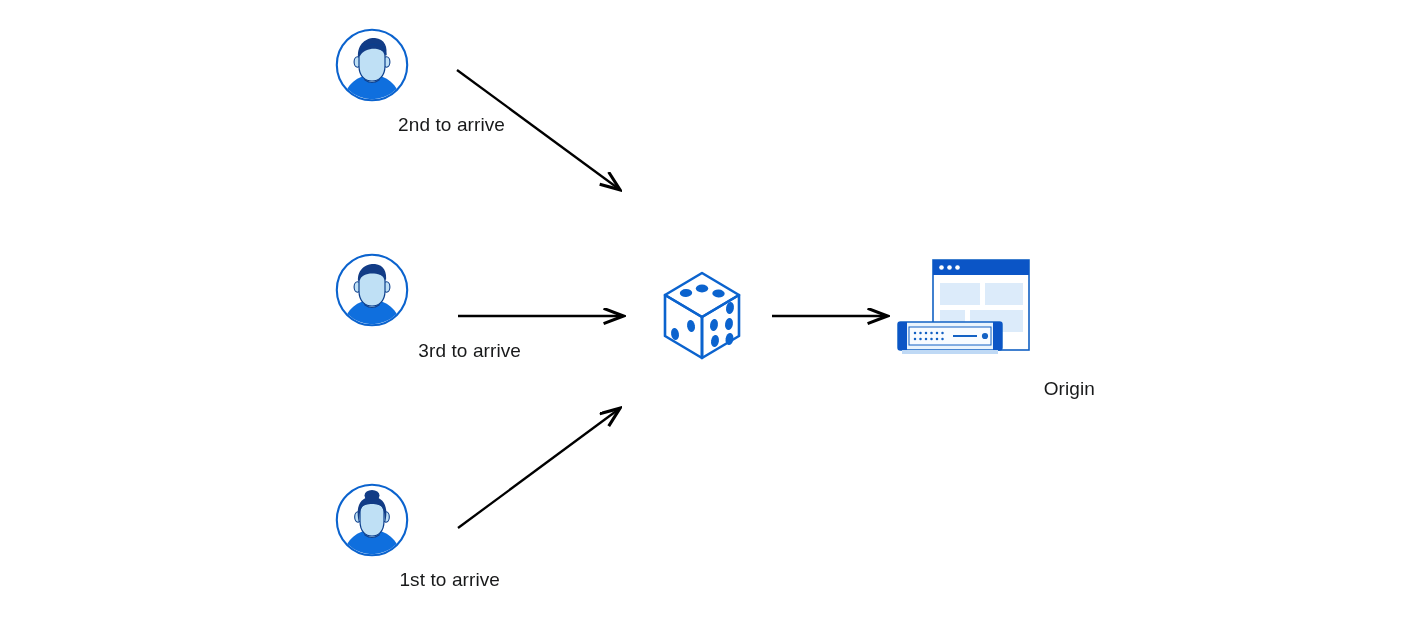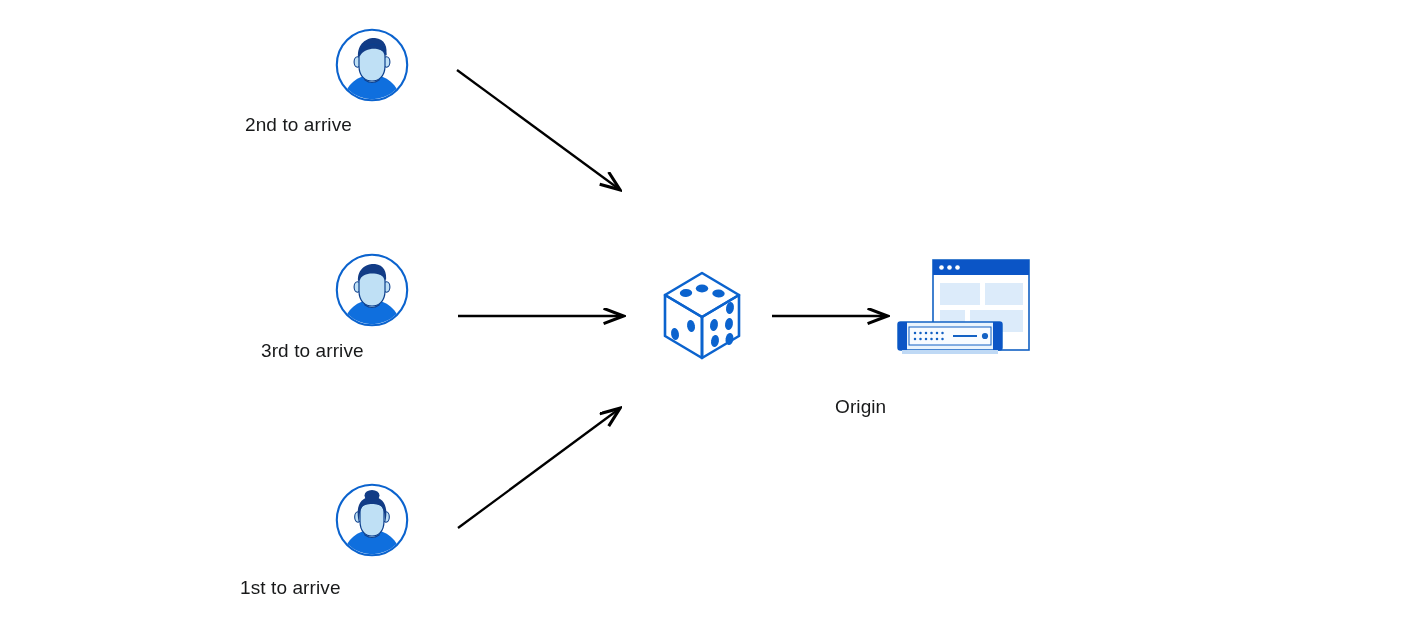--- a/index.html
+++ b/index.html
@@ -16,21 +16,21 @@
     height: 633px;
     background: #ffffff;
     overflow: hidden;
   }
   .node {
     position: absolute;
   }
   .node-label {
     position: absolute;
     width: 260px;
-    text-align: left;
+    text-align: right;
     font-size: 19px;
     color: #18191a;
     font-family: "Liberation Sans", sans-serif;
     white-space: nowrap;
     letter-spacing: 0.1px;
   }
   .avatar-wrap {
     position: absolute;
     width: 74px;
     height: 74px;
@@ -134,21 +134,21 @@
           <ellipse cx="23" cy="34" rx="3.3" ry="5.2" fill="#BFE0F5" stroke="#0B3E8C" stroke-width="1.1"></ellipse>
           <ellipse cx="51" cy="34" rx="3.3" ry="5.2" fill="#BFE0F5" stroke="#0B3E8C" stroke-width="1.1"></ellipse>
           <path d="M25 28 C25 17, 49 17, 49 28 L49 38 C49 49, 43 53, 37 53 C31 53, 25 49, 25 38 Z" fill="#BFE0F5" stroke="#0B3E8C" stroke-width="1.2"></path>
 
           <path d="M24 40 C21 28, 22 15, 37 13 C52 15, 53 28, 50 40 C50 32, 49 27, 47 24
                    C44 20, 30 20, 27 24 C25 27, 24 32, 24 40 Z" fill="#123C86"></path>
           <ellipse cx="37" cy="12.5" rx="7.5" ry="5.6" fill="#123C86"></ellipse>
         </g>
       </svg>
     </div>
-    <div class="node-label" style="left:240px; top:569px;margin-top:8px;">1st to arrive</div>
+    <div class="node-label" style="left:240px; top:569px;">1st to arrive</div>
   </div>
 
   <div class="node">
     <div class="dice-wrap" style="left:659px; top:268px;">
       <svg width="86" height="96" viewBox="0 0 86 96" xmlns="http://www.w3.org/2000/svg">
         <g fill="none" stroke="#0B63CE" stroke-width="2.6" stroke-linejoin="round">
 
           <path d="M43 5 L80 27 L43 49 L6 27 Z"></path>
 
           <path d="M6 27 L43 49 L43 90 L6 68 Z"></path>
@@ -209,16 +209,16 @@
               <circle cx="38.5" cy="83" r="1.25"></circle>
             <circle cx="44" cy="83" r="1.25"></circle>
               <circle cx="49.5" cy="83" r="1.25"></circle>
           </g>
           <line x1="60" y1="80" x2="84" y2="80" stroke="#1261C4" stroke-width="2"></line>
           <circle cx="92" cy="80" r="3.1" fill="#1261C4"></circle>
           <rect x="9" y="94" width="96" height="4" fill="#BFD9F5"></rect>
         </g>
       </svg>
     </div>
-    <div class="node-label" style="left:835px; top:396px;">Origin</div>
+    <div class="node-label" style="left:835px; top:378px;">Origin</div>
   </div>
 
 </div>
 
 </body></html>

